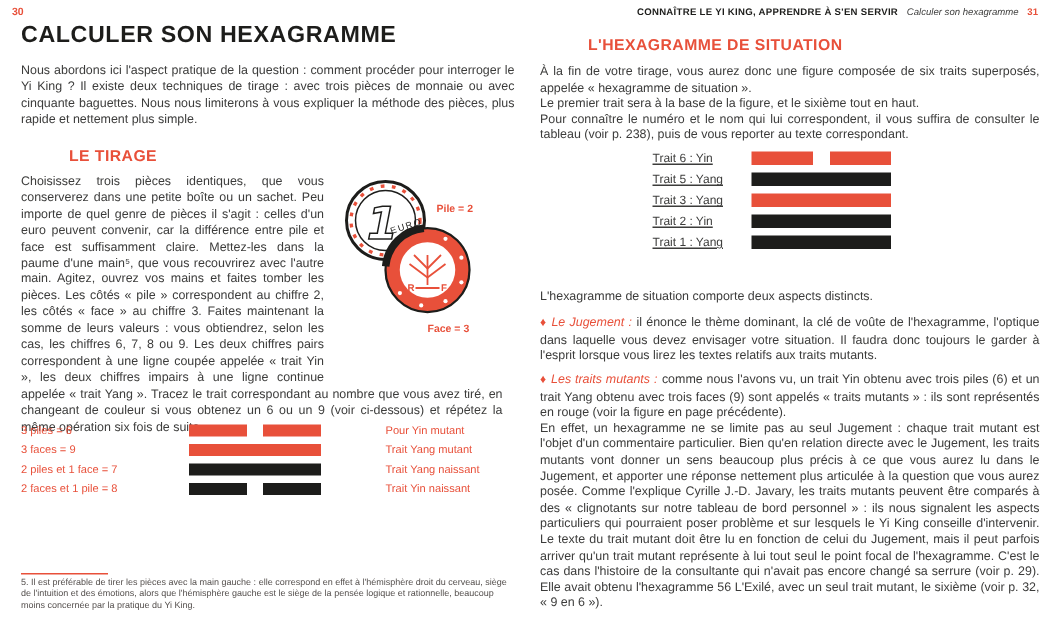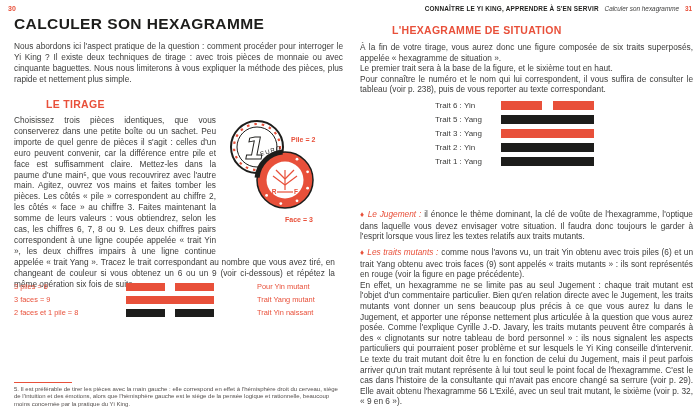--- a/index.html
+++ b/index.html
@@ -41,21 +41,21 @@
 
   
   .running{position:absolute;right:8px;top:5px;font-size:6.4px;white-space:nowrap;color:#1d1d1b;}
   .running .caps{font-weight:bold;letter-spacing:0.2px;}
   .running .chap{font-style:italic;margin-left:4px;color:#3c3c3b;}
   .running .pnum{font-weight:bold;color:#e8503a;margin-left:4px;}
   .sec-situation{position:absolute;left:10px;top:24px;}
   .rp-intro{position:absolute;left:10px;top:42px;width:333px;font-size:8.3px;line-height:10.6px;text-align:justify;}
   .hexagram{position:absolute;left:10px;top:99px;}
   .hex-row{display:flex;align-items:center;height:13.9px;}
-  .hex-label{width:58px;margin-left:75px;font-size:8px;color:#3c3c3b;}
+  .hex-label{width:58px;margin-left:75px;font-size:8px;color:#3c3c3b;text-decoration:underline;}
   .hex-bar{width:93px;height:9px;margin-left:8px;}
   .aspects{position:absolute;left:10px;top:192px;width:333px;font-size:8.3px;}
   .bullet-para{text-align:justify;font-size:8.3px;line-height:10.6px;}
   .jugement{position:absolute;left:10px;top:209px;width:333px;}
   .mutants{position:absolute;left:10px;top:247px;width:333px;}
   .diamond{color:#e8503a;margin-right:3px;font-size:8px;}
   .lead{color:#e8503a;font-style:italic;margin-right:3px;}
   .cont{text-align:justify;font-size:8.3px;line-height:10.6px;}
 </style>
 </head>
@@ -115,20 +115,25 @@
         <span class="res-combo">3 piles = 6</span>
         <span class="bar broken-red"></span>
         <span class="res-name">Pour Yin mutant</span>
       </div>
       <div class="res-row">
         <span class="res-combo">3 faces = 9</span>
         <span class="bar solid-red"></span>
         <span class="res-name">Trait Yang mutant</span>
       </div>
       <div class="res-row">
+        <span class="res-combo">2 piles et 1 face = 7</span>
+        <span class="bar solid-black"></span>
+        <span class="res-name">Trait Yang naissant</span>
+      </div>
+      <div class="res-row">
         <span class="res-combo">2 faces et 1 pile = 8</span>
         <span class="bar broken-black"></span>
         <span class="res-name">Trait Yin naissant</span>
       </div>
     </div>
 
     <div class="foot-rule"></div>
     <p class="footnote" style="margin:0;">5.   Il est préférable de tirer les pièces avec la main gauche : elle correspond en effet à l'hémisphère droit du cerveau, siège de l'intuition et des émotions, alors que l'hémisphère gauche est le siège de la pensée logique et rationnelle, beaucoup moins concernée par la pratique du Yi King.</p>
   </div>
 
@@ -163,20 +168,21 @@
       <div class="hex-row">
         <span class="hex-label">Trait 2 : Yin</span>
         <span class="bar hex-bar solid-black"></span>
       </div>
       <div class="hex-row">
         <span class="hex-label">Trait 1 : Yang</span>
         <span class="bar hex-bar solid-black"></span>
       </div>
     </div>
 
+    <div class="aspects">L'hexagramme de situation comporte deux aspects distincts.</div>
 
     <div class="jugement bullet-para">
       <span class="diamond">♦</span><span class="lead">Le Jugement :</span><span>il énonce le thème dominant, la clé de voûte de l'hexagramme, l'optique dans laquelle vous devez envisager votre situation. Il faudra donc toujours le garder à l'esprit lorsque vous lirez les textes relatifs aux traits mutants.</span>
     </div>
 
     <div class="mutants">
       <div class="bullet-para">
         <span class="diamond">♦</span><span class="lead">Les traits mutants :</span><span>comme nous l'avons vu, un trait Yin obtenu avec trois piles (6) et un trait Yang obtenu avec trois faces (9) sont appelés « traits mutants » : ils sont représentés en rouge (voir la figure en page précédente).</span>
       </div>
       <div class="cont">En effet, un hexagramme ne se limite pas au seul Jugement : chaque trait mutant est l'objet d'un commentaire particulier. Bien qu'en relation directe avec le Jugement, les traits mutants vont donner un sens beaucoup plus précis à ce que vous aurez lu dans le Jugement, et apporter une réponse nettement plus articulée à la question que vous aurez posée. Comme l'explique Cyrille J.-D. Javary, les traits mutants peuvent être comparés à des « clignotants sur notre tableau de bord personnel » : ils nous signalent les aspects particuliers qui pourraient poser problème et sur lesquels le Yi King conseille d'intervenir. Le texte du trait mutant doit être lu en fonction de celui du Jugement, mais il peut parfois arriver qu'un trait mutant représente à lui tout seul le point focal de l'hexagramme. C'est le cas dans l'histoire de la consultante qui n'avait pas encore changé sa serrure (voir p. 29). Elle avait obtenu l'hexagramme 56 L'Exilé, avec un seul trait mutant, le sixième (voir p. 32, « 9 en 6 »).</div>

